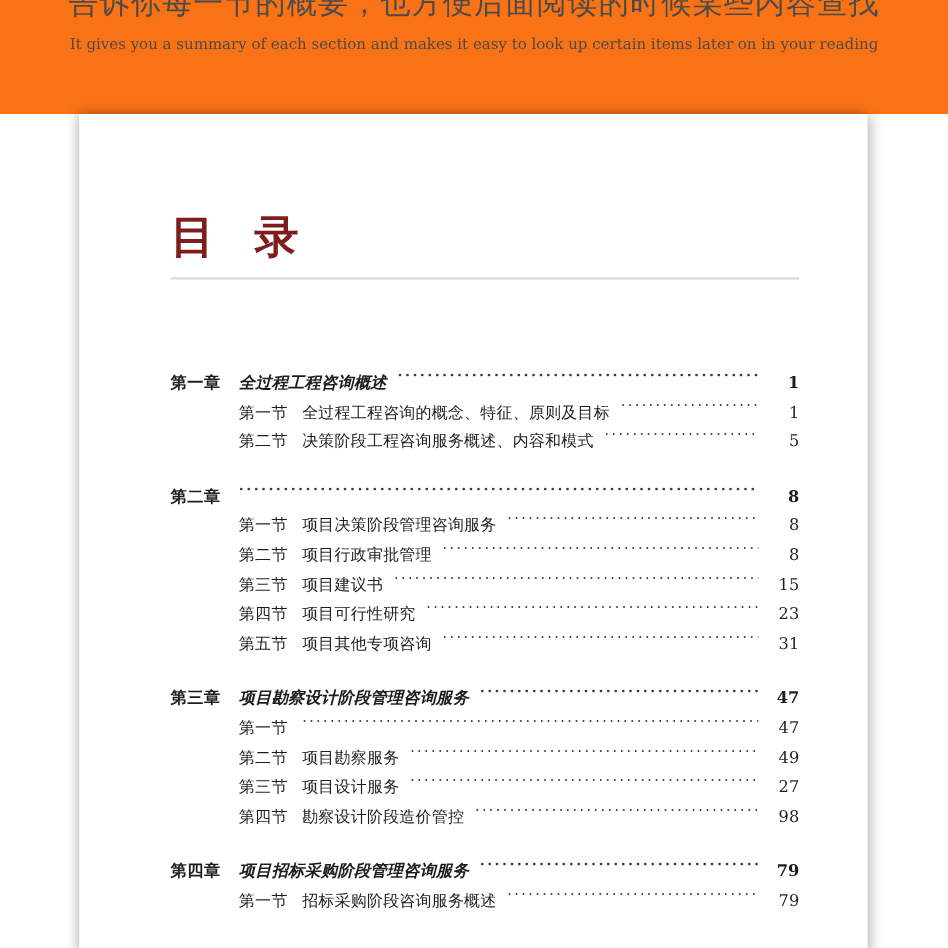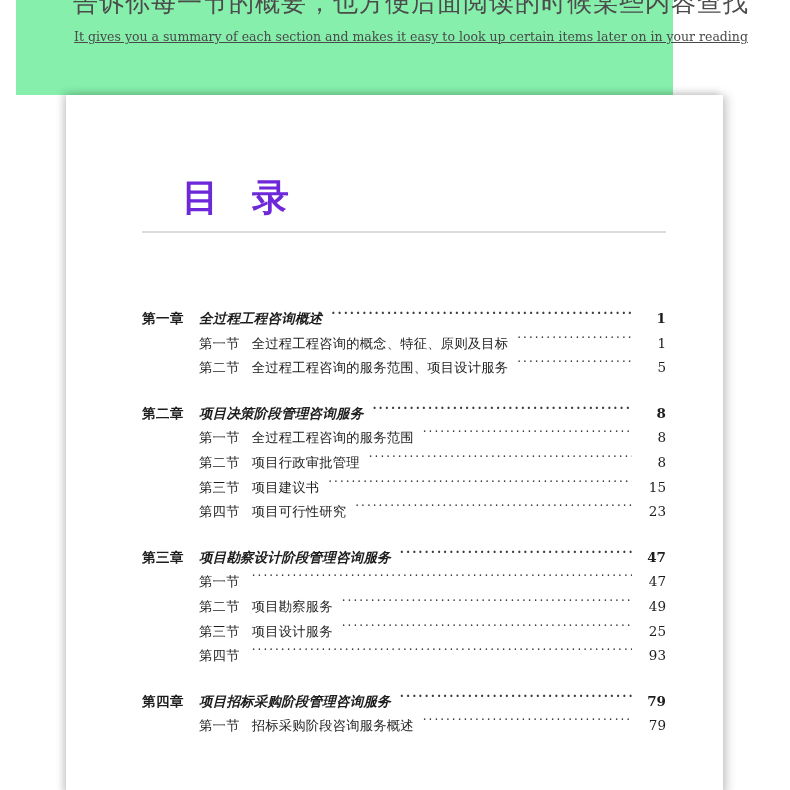--- a/index.html
+++ b/index.html
@@ -12,25 +12,25 @@
     width: 790px;
     height: 790px;
     overflow: hidden;
     font-family: "DejaVu Serif", "Liberation Serif", serif;
     position: relative;
   }
 
   
   .banner {
     position: absolute;
-    left: 16px;
+    left: 0;
     top: 0;
-    width: 657px;
+    width: 790px;
     height: 95px;
-    background: #86efac;
+    background: #f97316;
   }
   .banner-cn {
     position: absolute;
     left: 0;
     top: -14px;
     width: 790px;
     text-align: center;
     font-family: "DejaVu Serif", "Liberation Serif", serif;
     font-size: 25px;
     letter-spacing: 1px;
@@ -40,21 +40,20 @@
   .banner-en {
     position: absolute;
     left: 0;
     top: 29px;
     width: 790px;
     text-align: center;
     font-family: "DejaVu Serif", "Liberation Serif", serif;
     font-size: 12.5px;
     color: #4a4a4a;
     white-space: nowrap;
-    text-decoration: underline;
   }
 
   
   .page {
     position: absolute;
     left: 66px;
     top: 95px;
     width: 657px;
     height: 700px;
     background: #ffffff;
@@ -64,24 +63,23 @@
        0px  4px 8px rgba(0,0,0,0.10);
   }
 
   .toc-title {
     position: absolute;
     left: 76px;
     top: 84px;
     font-family: "DejaVu Serif", "Liberation Serif", serif;
     font-weight: bold;
     font-size: 37px;
-    color: #6d28d9;
+    color: #7f1d1d;
     letter-spacing: 10px;
     line-height: 1;
-    margin-left: 40px;
   }
 
   .title-rule {
     position: absolute;
     left: 76px;
     top: 136px;
     width: 524px;
     height: 2px;
     background: #dcdcdc;
   }
@@ -196,36 +194,35 @@
         <div class="row section">
           <span class="indent"></span>
           <span class="label">第一节</span>
           <span class="name">全过程工程咨询的概念、特征、原则及目标</span>
           <span class="leader"></span>
           <span class="pageno">1</span>
         </div>
         <div class="row section">
           <span class="indent"></span>
           <span class="label">第二节</span>
-          <span class="name">全过程工程咨询的服务范围、项目设计服务</span>
+          <span class="name">决策阶段工程咨询服务概述、内容和模式</span>
           <span class="leader"></span>
           <span class="pageno">5</span>
         </div>
       </div>
       <div class="group">
         <div class="row chapter">
           <span class="label">第二章</span>
+          <span class="leader"></span>
+          <span class="pageno">8</span>
+        </div>
+        <div class="row section">
+          <span class="indent"></span>
+          <span class="label">第一节</span>
           <span class="name">项目决策阶段管理咨询服务</span>
-          <span class="leader"></span>
-          <span class="pageno">8</span>
-        </div>
-        <div class="row section">
-          <span class="indent"></span>
-          <span class="label">第一节</span>
-          <span class="name">全过程工程咨询的服务范围</span>
           <span class="leader"></span>
           <span class="pageno">8</span>
         </div>
         <div class="row section">
           <span class="indent"></span>
           <span class="label">第二节</span>
           <span class="name">项目行政审批管理</span>
           <span class="leader"></span>
           <span class="pageno">8</span>
         </div>
@@ -235,20 +232,27 @@
           <span class="name">项目建议书</span>
           <span class="leader"></span>
           <span class="pageno">15</span>
         </div>
         <div class="row section">
           <span class="indent"></span>
           <span class="label">第四节</span>
           <span class="name">项目可行性研究</span>
           <span class="leader"></span>
           <span class="pageno">23</span>
+        </div>
+        <div class="row section">
+          <span class="indent"></span>
+          <span class="label">第五节</span>
+          <span class="name">项目其他专项咨询</span>
+          <span class="leader"></span>
+          <span class="pageno">31</span>
         </div>
       </div>
       <div class="group">
         <div class="row chapter">
           <span class="label">第三章</span>
           <span class="name">项目勘察设计阶段管理咨询服务</span>
           <span class="leader"></span>
           <span class="pageno">47</span>
         </div>
         <div class="row section">
@@ -262,27 +266,28 @@
           <span class="label">第二节</span>
           <span class="name">项目勘察服务</span>
           <span class="leader"></span>
           <span class="pageno">49</span>
         </div>
         <div class="row section">
           <span class="indent"></span>
           <span class="label">第三节</span>
           <span class="name">项目设计服务</span>
           <span class="leader"></span>
-          <span class="pageno">25</span>
+          <span class="pageno">27</span>
         </div>
         <div class="row section">
           <span class="indent"></span>
           <span class="label">第四节</span>
-          <span class="leader"></span>
-          <span class="pageno">93</span>
+          <span class="name">勘察设计阶段造价管控</span>
+          <span class="leader"></span>
+          <span class="pageno">98</span>
         </div>
       </div>
       <div class="group">
         <div class="row chapter">
           <span class="label">第四章</span>
           <span class="name">项目招标采购阶段管理咨询服务</span>
           <span class="leader"></span>
           <span class="pageno">79</span>
         </div>
         <div class="row section">

